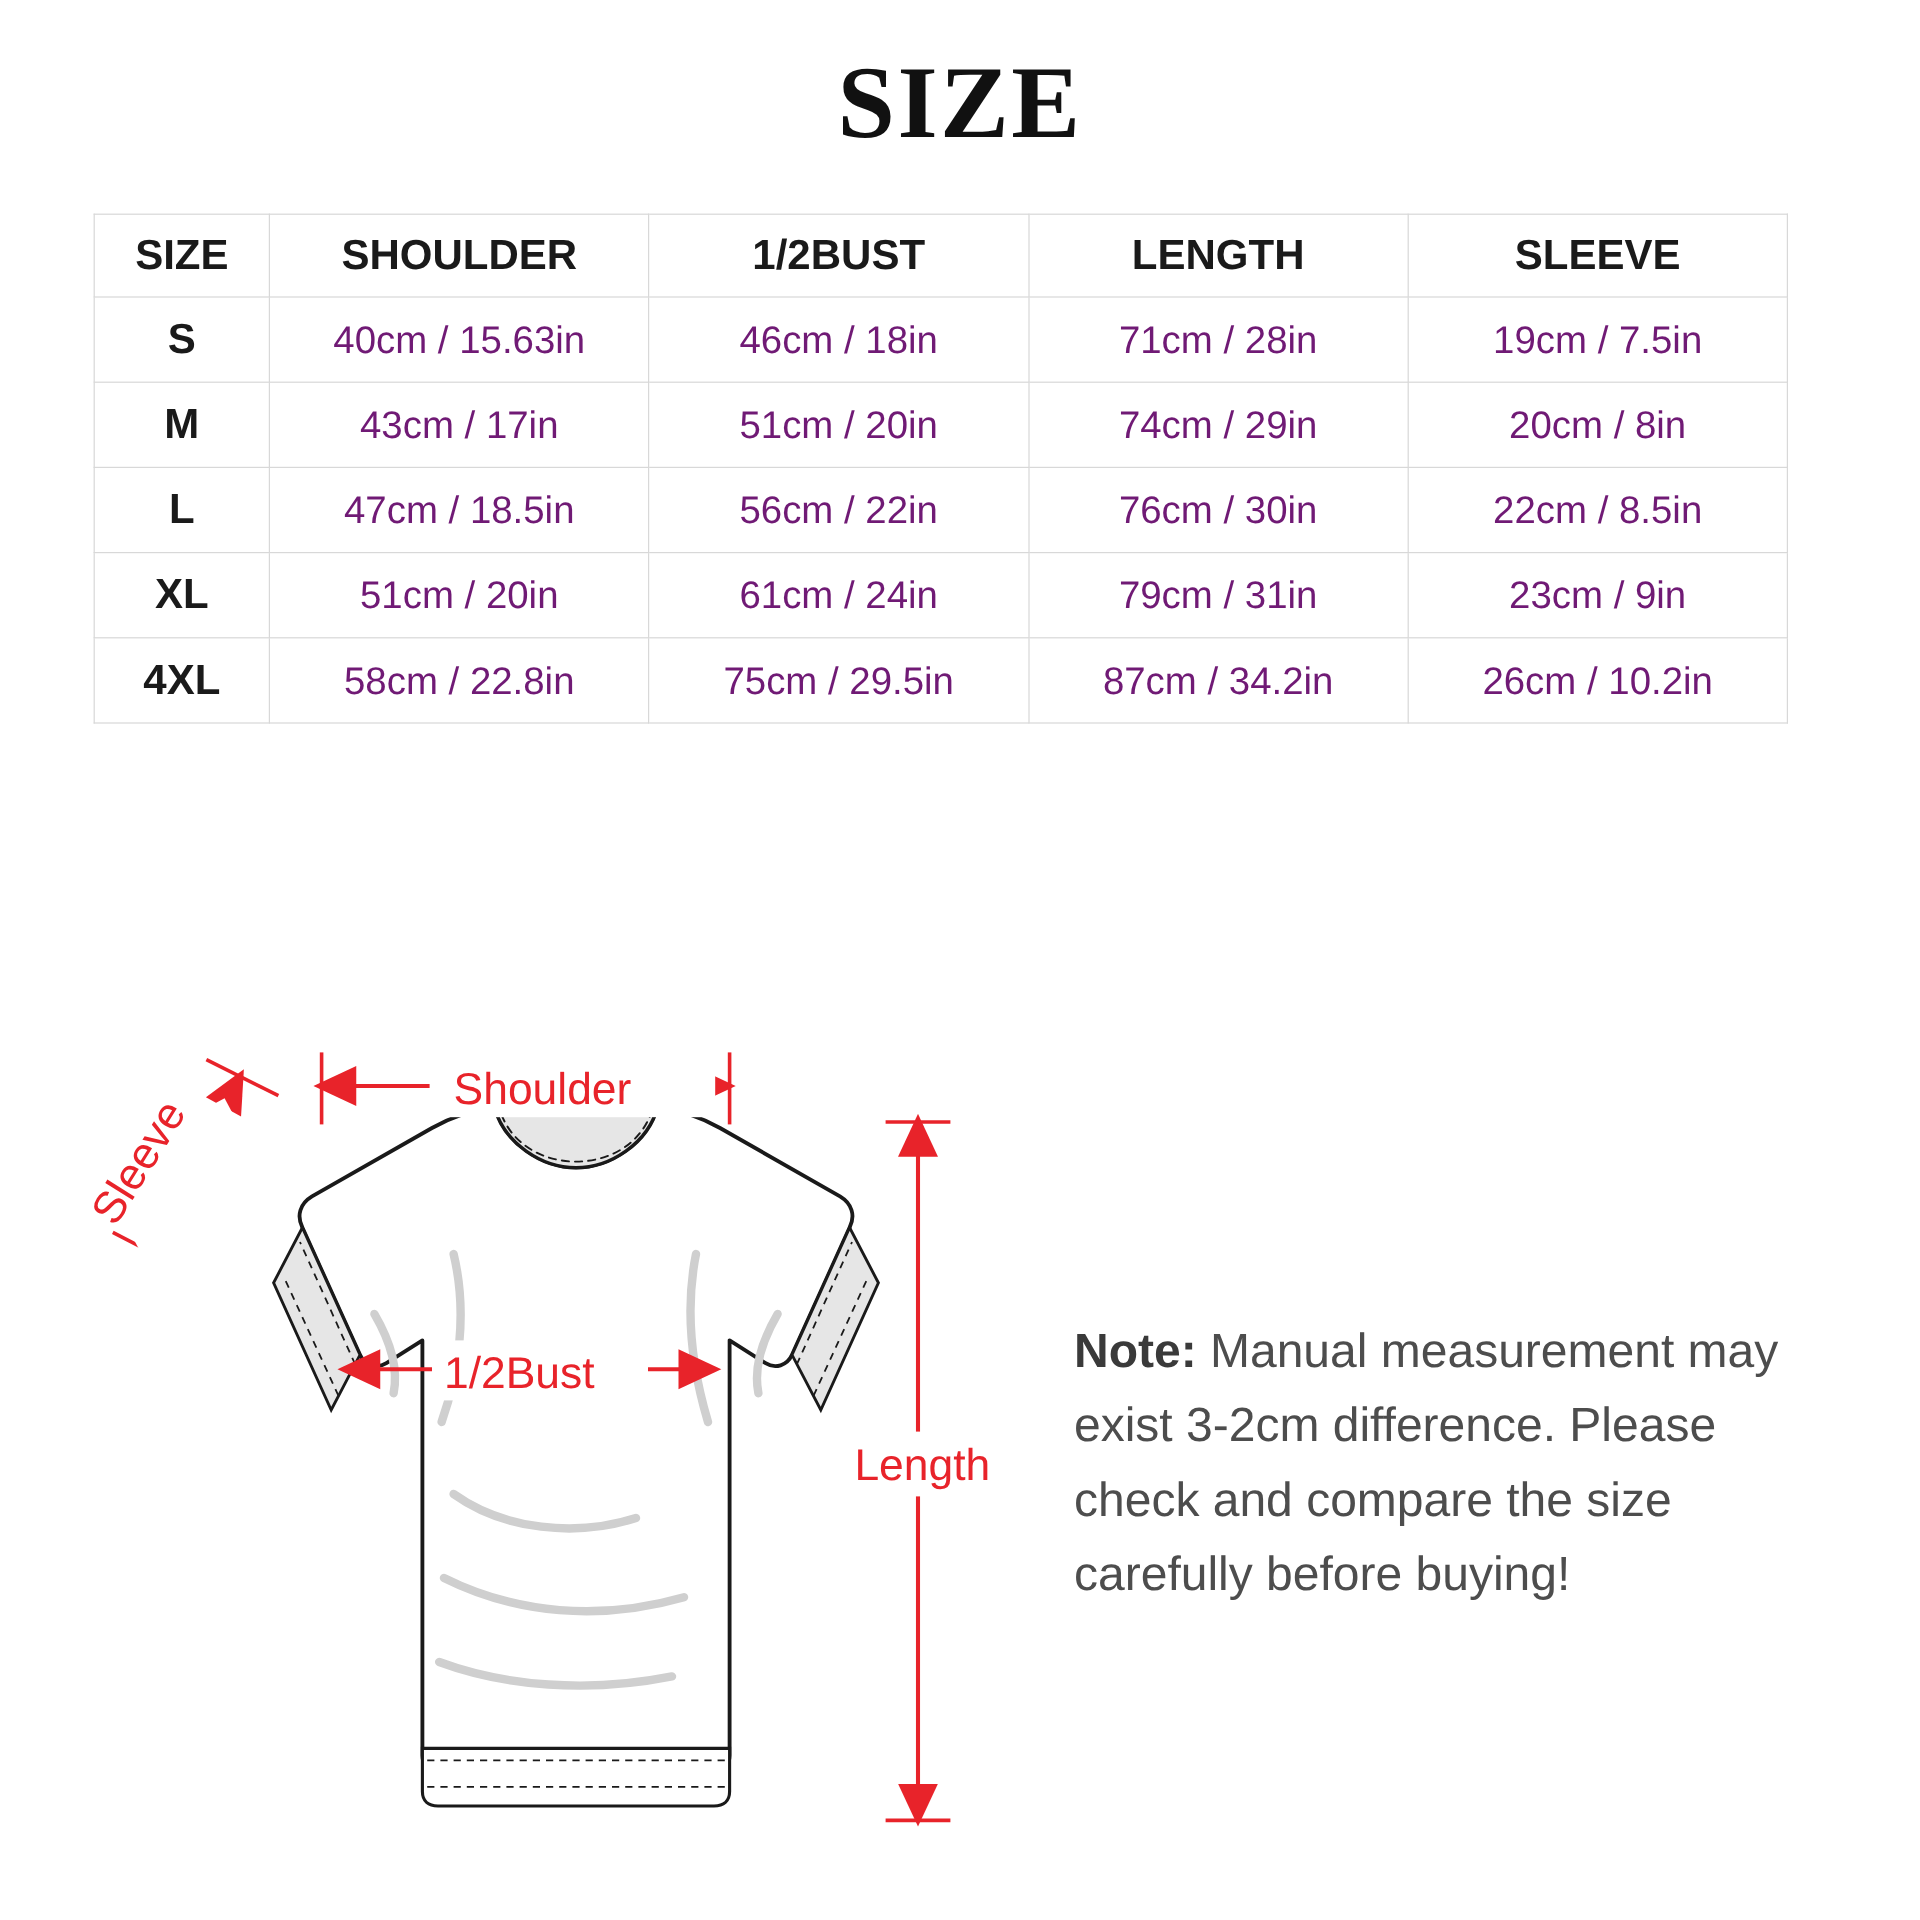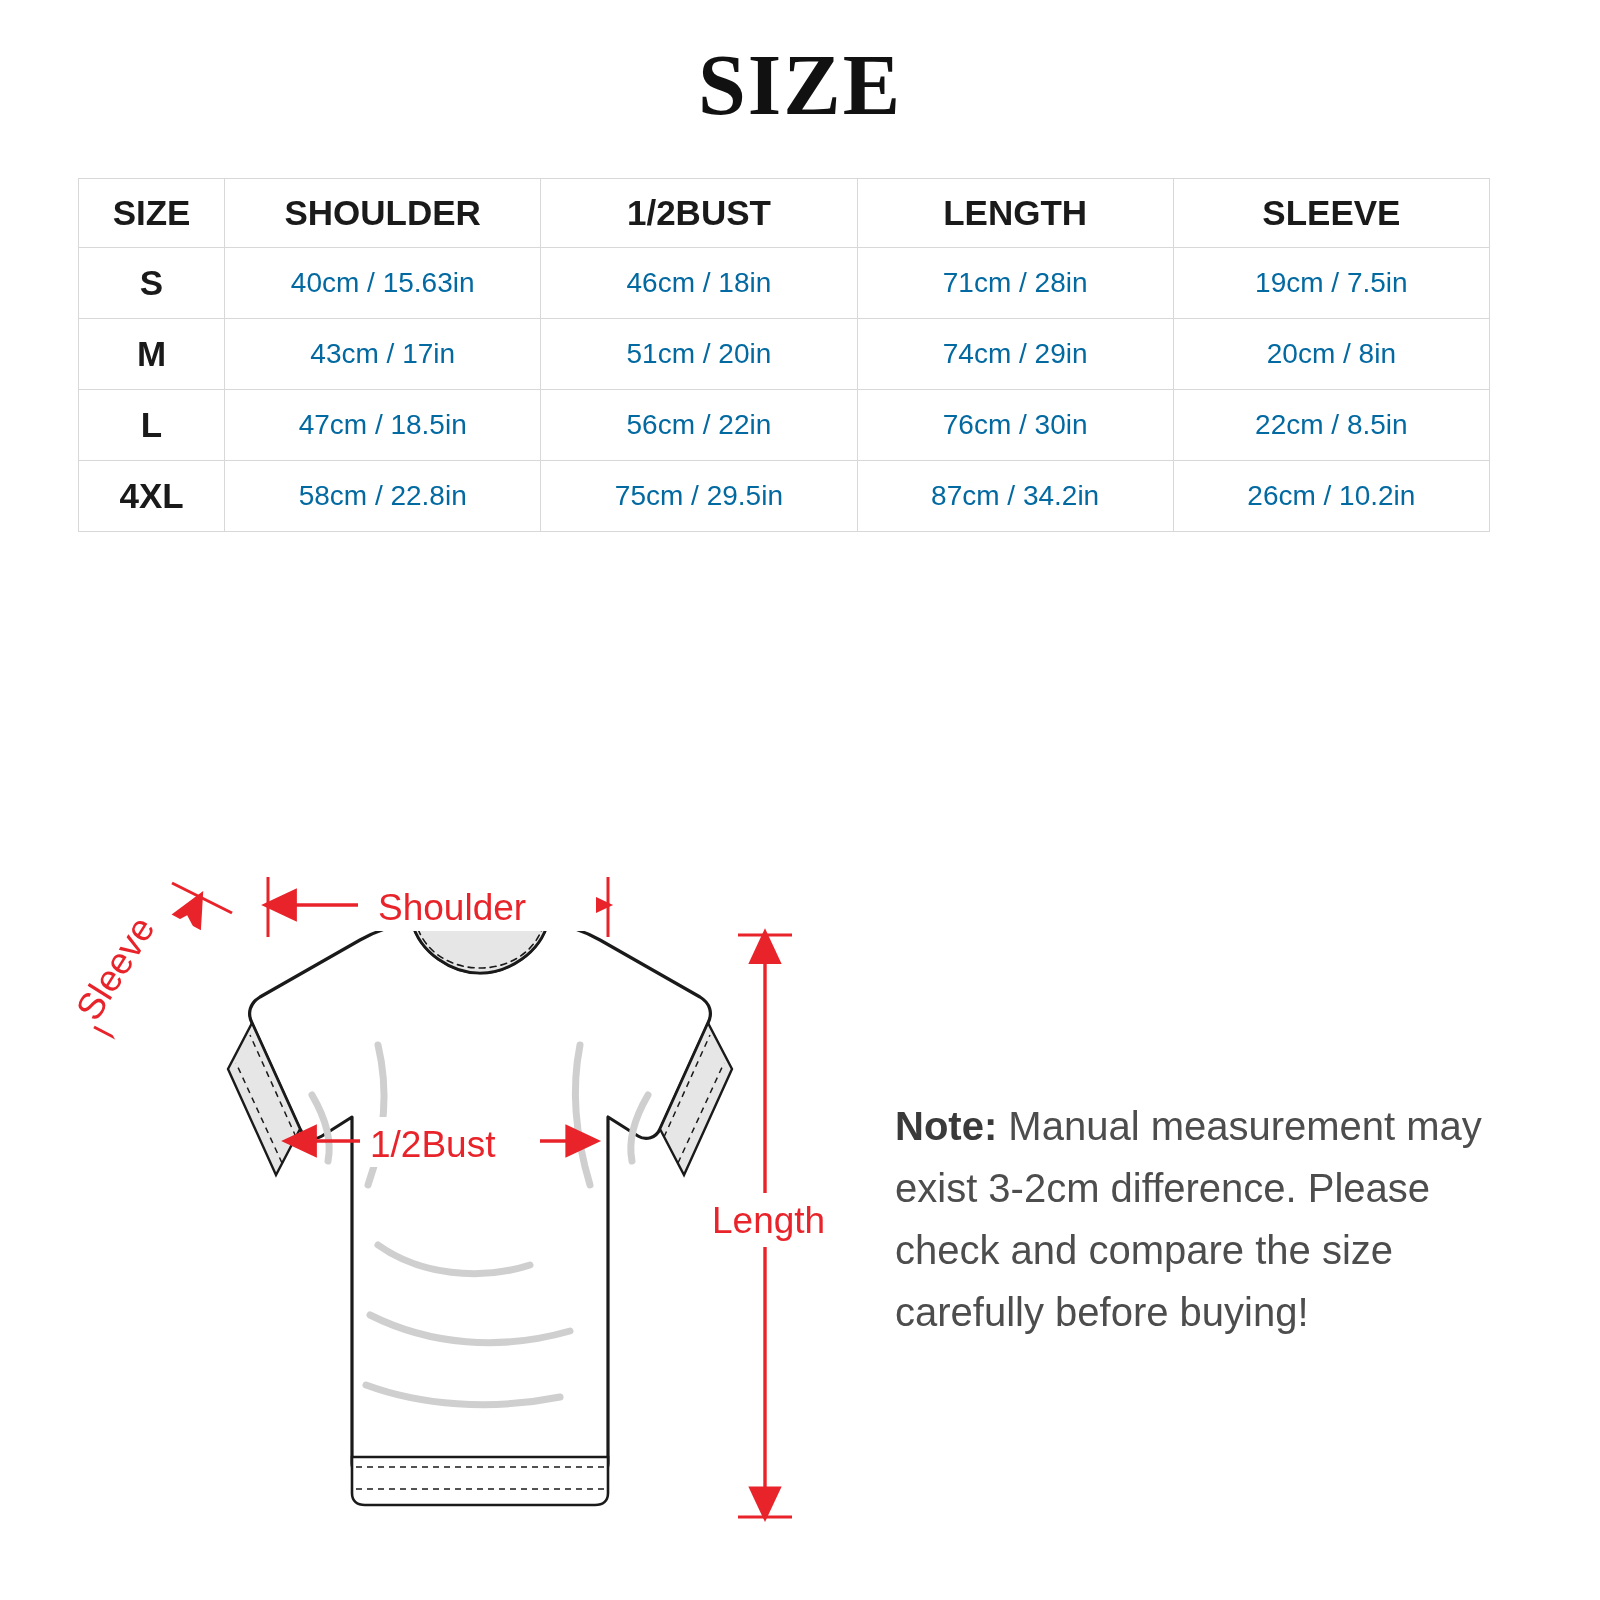--- a/index.html
+++ b/index.html
@@ -51,23 +51,23 @@
     font-weight: bold;
     color: #1a1a1a;
     height: 68px;
   }
   .size-table td.size-cell {
     font-size: 35px;
     font-weight: bold;
     color: #1a1a1a;
   }
   .size-table td.val-cell {
-    font-size: 28px;
+    font-size: 32px;
     font-weight: normal;
-    color: #0369a1;
+    color: #701a75;
   }
   .col-size   { width: 146px; }
   .col-normal { width: 316px; }
 
   
   .diagram {
     position: absolute;
     top: 845px;
     left: 60px;
     width: 790px;
@@ -126,20 +126,27 @@
       <td class="val-cell">51cm / 20in</td>
       <td class="val-cell">74cm / 29in</td>
       <td class="val-cell">20cm / 8in</td>
     </tr>
     <tr>
       <td class="size-cell">L</td>
       <td class="val-cell">47cm / 18.5in</td>
       <td class="val-cell">56cm / 22in</td>
       <td class="val-cell">76cm / 30in</td>
       <td class="val-cell">22cm / 8.5in</td>
+    </tr>
+    <tr>
+      <td class="size-cell">XL</td>
+      <td class="val-cell">51cm / 20in</td>
+      <td class="val-cell">61cm / 24in</td>
+      <td class="val-cell">79cm / 31in</td>
+      <td class="val-cell">23cm / 9in</td>
     </tr>
     <tr>
       <td class="size-cell">4XL</td>
       <td class="val-cell">58cm / 22.8in</td>
       <td class="val-cell">75cm / 29.5in</td>
       <td class="val-cell">87cm / 34.2in</td>
       <td class="val-cell">26cm / 10.2in</td>
     </tr>
   </tbody>
 </table>

